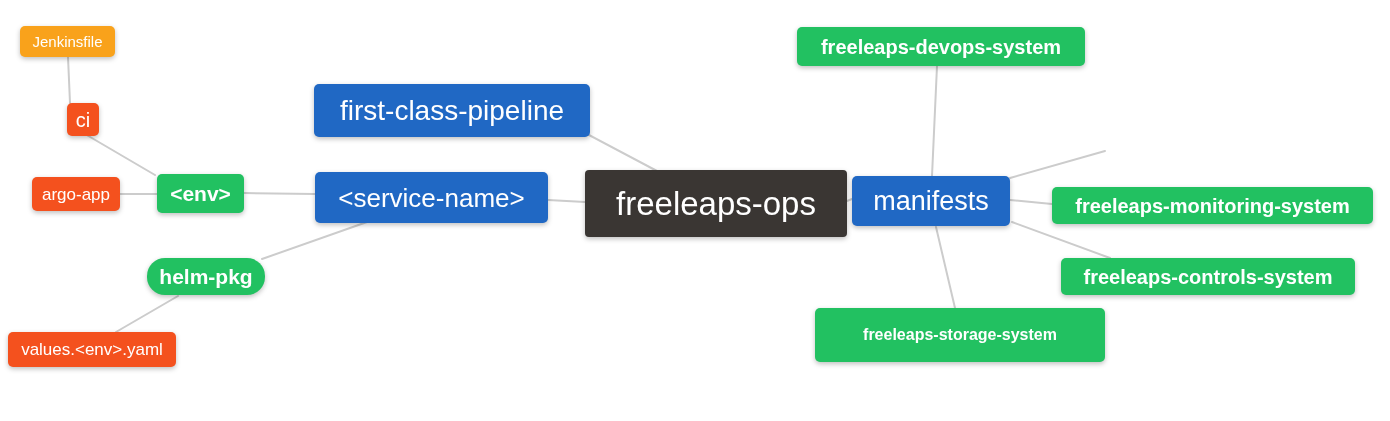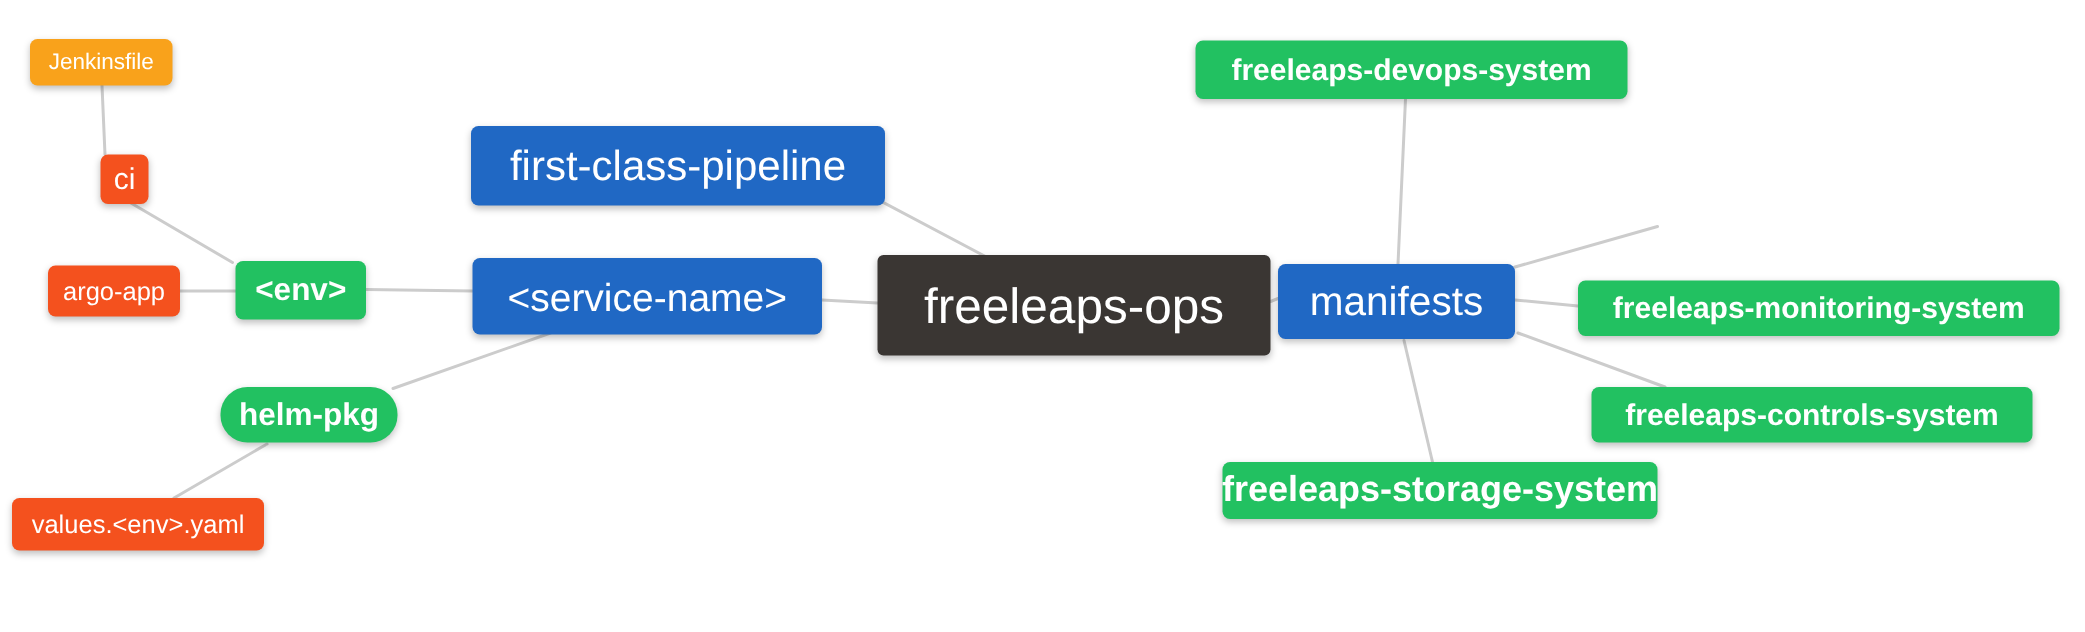--- a/index.html
+++ b/index.html
@@ -88,15 +88,15 @@
 
   <div class="node blue" style="left:852px; top:176px; width:158px; height:50px; font-size:27px;">manifests</div>
 
   <div class="node green" style="left:797px; top:27px; width:288px; height:39px; font-size:20px;">freeleaps-devops-system</div>
 
 
   <div class="node green" style="left:1052px; top:187px; width:321px; height:37px; font-size:20px;">freeleaps-monitoring-system</div>
 
   <div class="node green" style="left:1061px; top:258px; width:294px; height:37px; font-size:20px;">freeleaps-controls-system</div>
 
-  <div class="node green" style="left:815px; top:308px; width:290px; height:38px; font-size:24px;">freeleaps-storage-system</div>
+  <div class="node green" style="left:815px; top:308px; width:290px; height:54px; font-size:16px;">freeleaps-storage-system</div>
 
 </div>
 
 </body></html>

